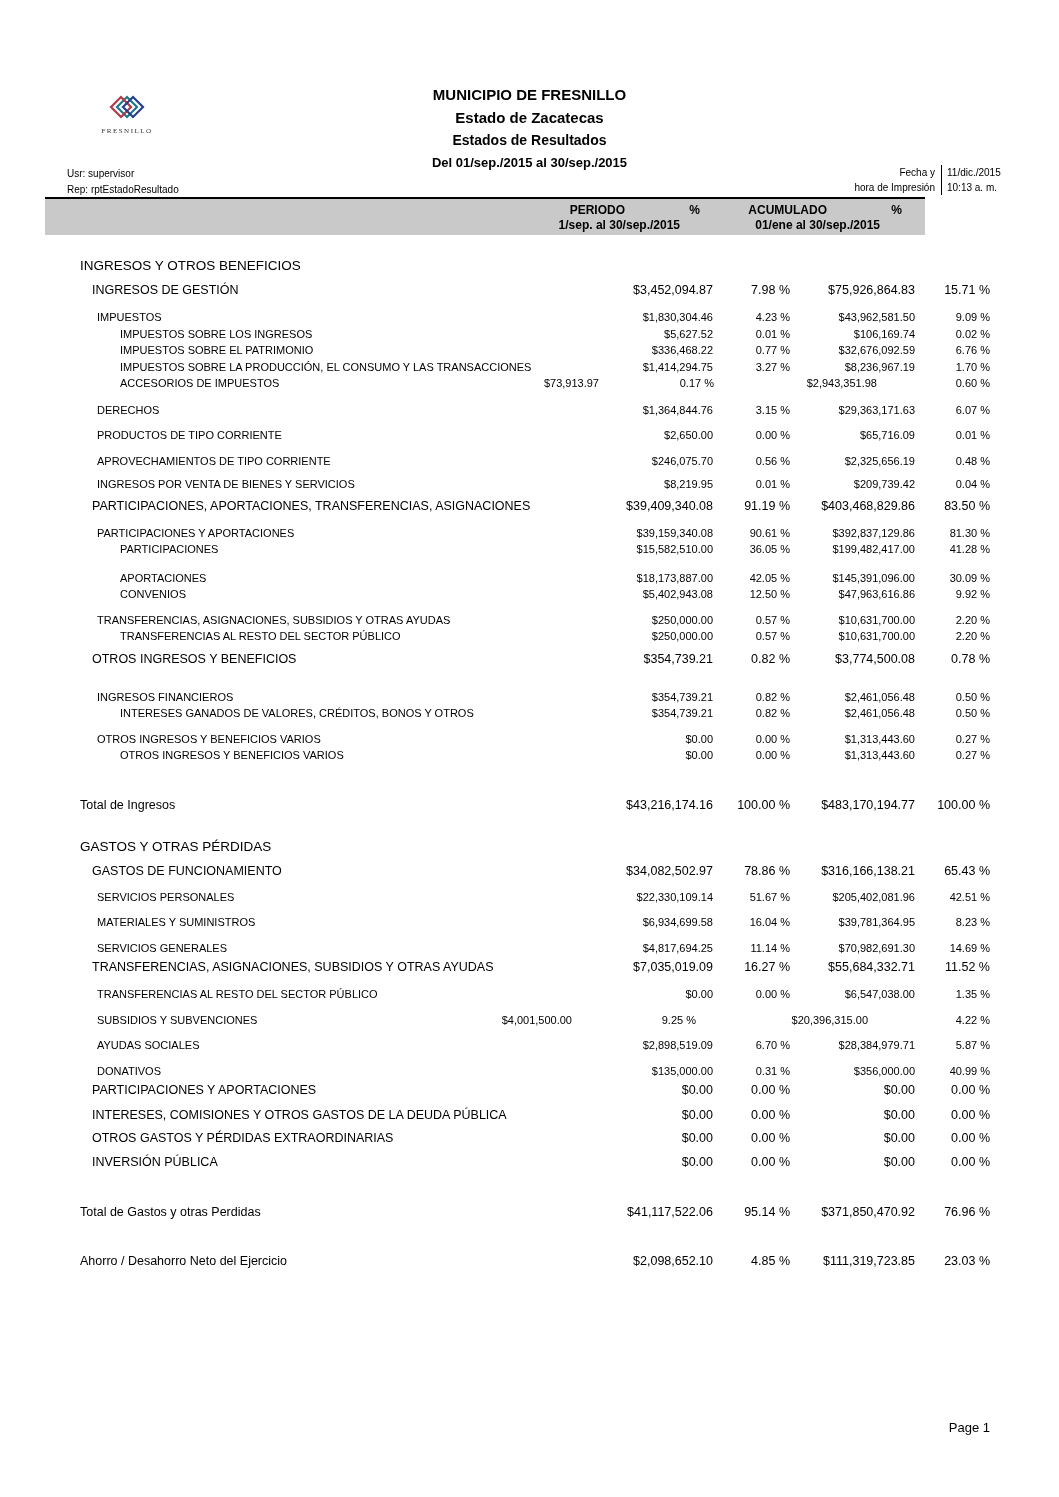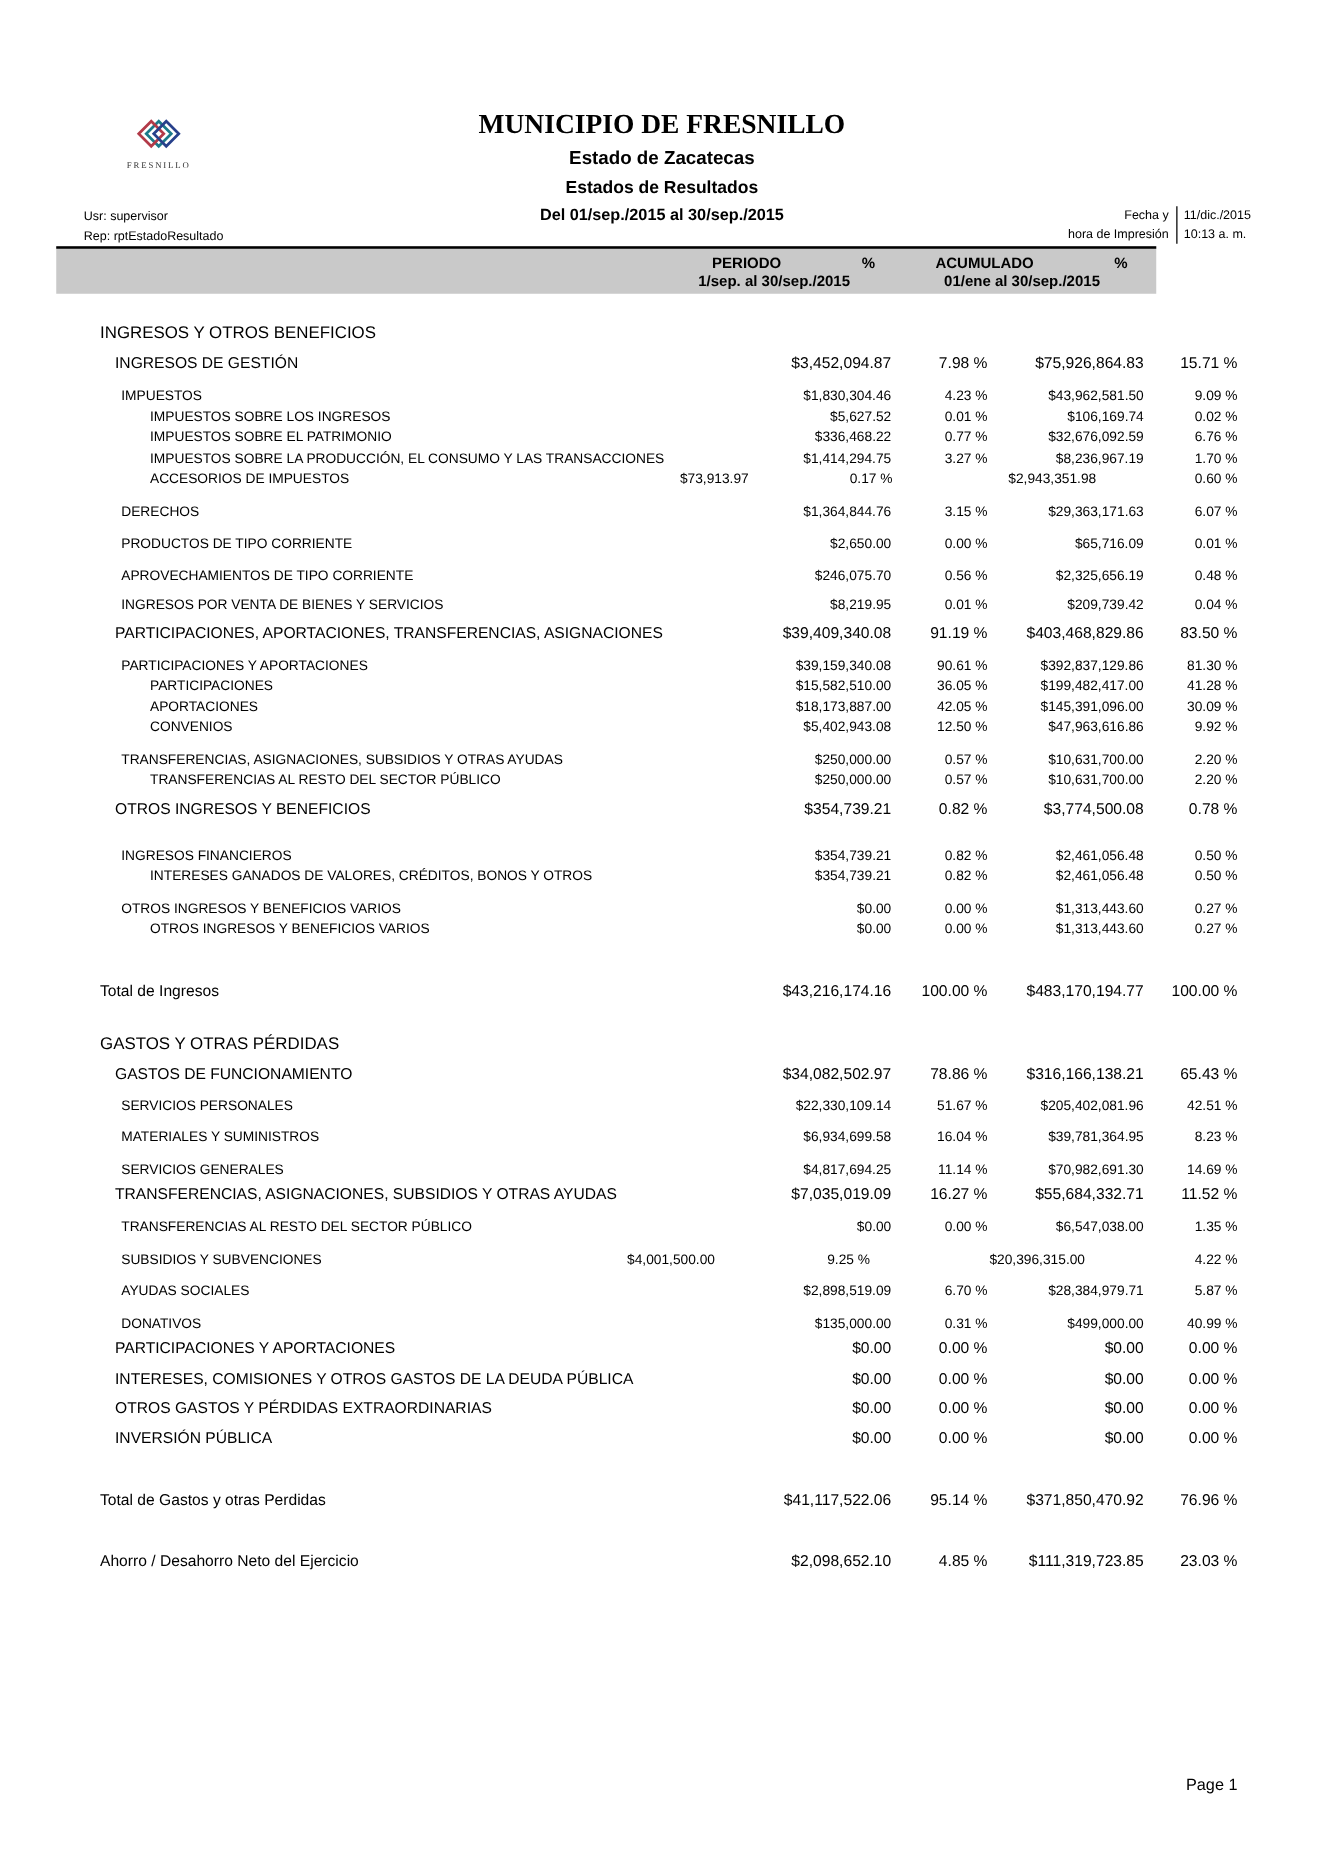--- a/index.html
+++ b/index.html
@@ -6,21 +6,21 @@
   .page {
     position:relative; width:1059px; height:1497px; margin:0 auto;
     background:#ffffff; color:#000;
     font-family:"Liberation Sans", sans-serif;
     overflow:hidden;
   }
   
   .logo-block { position:absolute; left:92px; top:92px; width:70px; text-align:center; }
   .logo-caption { font-size:7px; letter-spacing:1.5px; color:#333; margin-top:1px; font-family:"Liberation Serif", serif; }
   .title-block { position:absolute; left:0; right:0; top:86px; text-align:center; }
-  .title-main { font-size:22px; font-weight:bold;font-family:Liberation Serif, serif; }
+  .title-main { font-size:15px; font-weight:bold; }
   .title-sub  { font-size:15px; font-weight:bold; margin-top:6px; }
   .title-rep  { font-size:14px; font-weight:bold; margin-top:6px; }
   .title-period { font-size:13px; font-weight:bold; margin-top:7px; }
   .usr-block { position:absolute; left:67px; top:166px; font-size:10px; line-height:16px; }
   .date-block { position:absolute; top:165px; right:46px; font-size:10px; }
   .date-row { display:flex; justify-content:flex-end; line-height:15px; }
   .date-label { text-align:right; padding-right:6px; }
   .date-value { width:66px; text-align:left; border-left:1px solid #000; padding-left:5px; }
   
   .band {
@@ -192,21 +192,21 @@
         <div class="cell c3">$392,837,129.86</div>
         <div class="cell c4">81.30 %</div>
       </div>
       <div class="row l3" style="margin-top: 0px;">
         <div class="cell c0">PARTICIPACIONES</div>
         <div class="cell c1">$15,582,510.00</div>
         <div class="cell c2">36.05 %</div>
         <div class="cell c3">$199,482,417.00</div>
         <div class="cell c4">41.28 %</div>
       </div>
-      <div class="row l3" style="margin-top: 0px;">
+      <div class="row l3" style="margin-top: 12px;">
         <div class="cell c0">APORTACIONES</div>
         <div class="cell c1">$18,173,887.00</div>
         <div class="cell c2">42.05 %</div>
         <div class="cell c3">$145,391,096.00</div>
         <div class="cell c4">30.09 %</div>
       </div>
       <div class="row l3" style="margin-top: 0px;">
         <div class="cell c0">CONVENIOS</div>
         <div class="cell c1">$5,402,943.08</div>
         <div class="cell c2">12.50 %</div>
@@ -329,21 +329,21 @@
         <div class="cell c0">AYUDAS SOCIALES</div>
         <div class="cell c1">$2,898,519.09</div>
         <div class="cell c2">6.70 %</div>
         <div class="cell c3">$28,384,979.71</div>
         <div class="cell c4">5.87 %</div>
       </div>
       <div class="row l2" style="margin-top: 9px;">
         <div class="cell c0">DONATIVOS</div>
         <div class="cell c1">$135,000.00</div>
         <div class="cell c2">0.31 %</div>
-        <div class="cell c3">$499,000.00</div>
+        <div class="cell c3">$356,000.00</div>
         <div class="cell c4">40.99 %</div>
       </div>
       <div class="row l1" style="margin-top: 2px;">
         <div class="cell c0">PARTICIPACIONES Y APORTACIONES</div>
         <div class="cell c1">$0.00</div>
         <div class="cell c2">0.00 %</div>
         <div class="cell c3">$0.00</div>
         <div class="cell c4">0.00 %</div>
       </div>
       <div class="row l1" style="margin-top: 7px;">

